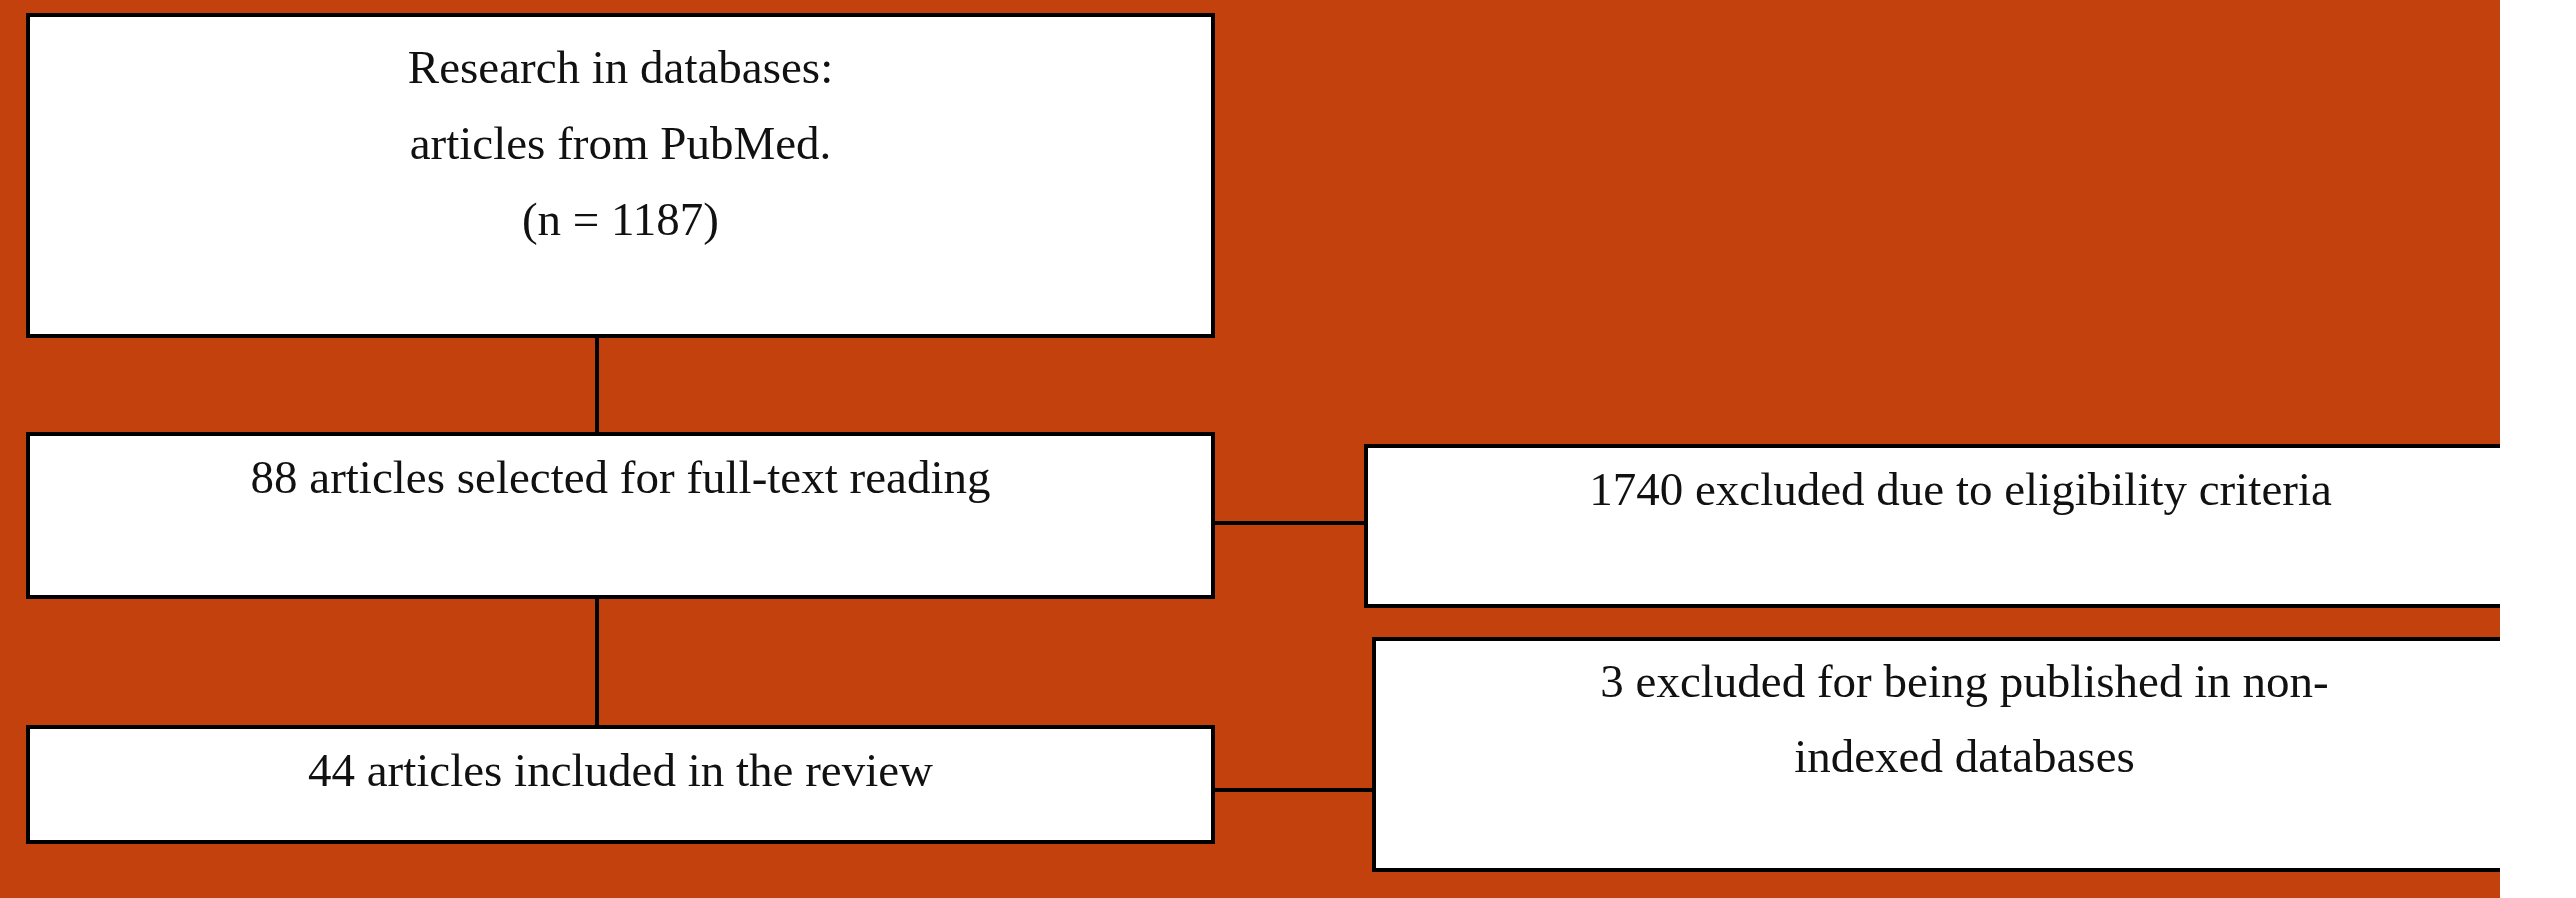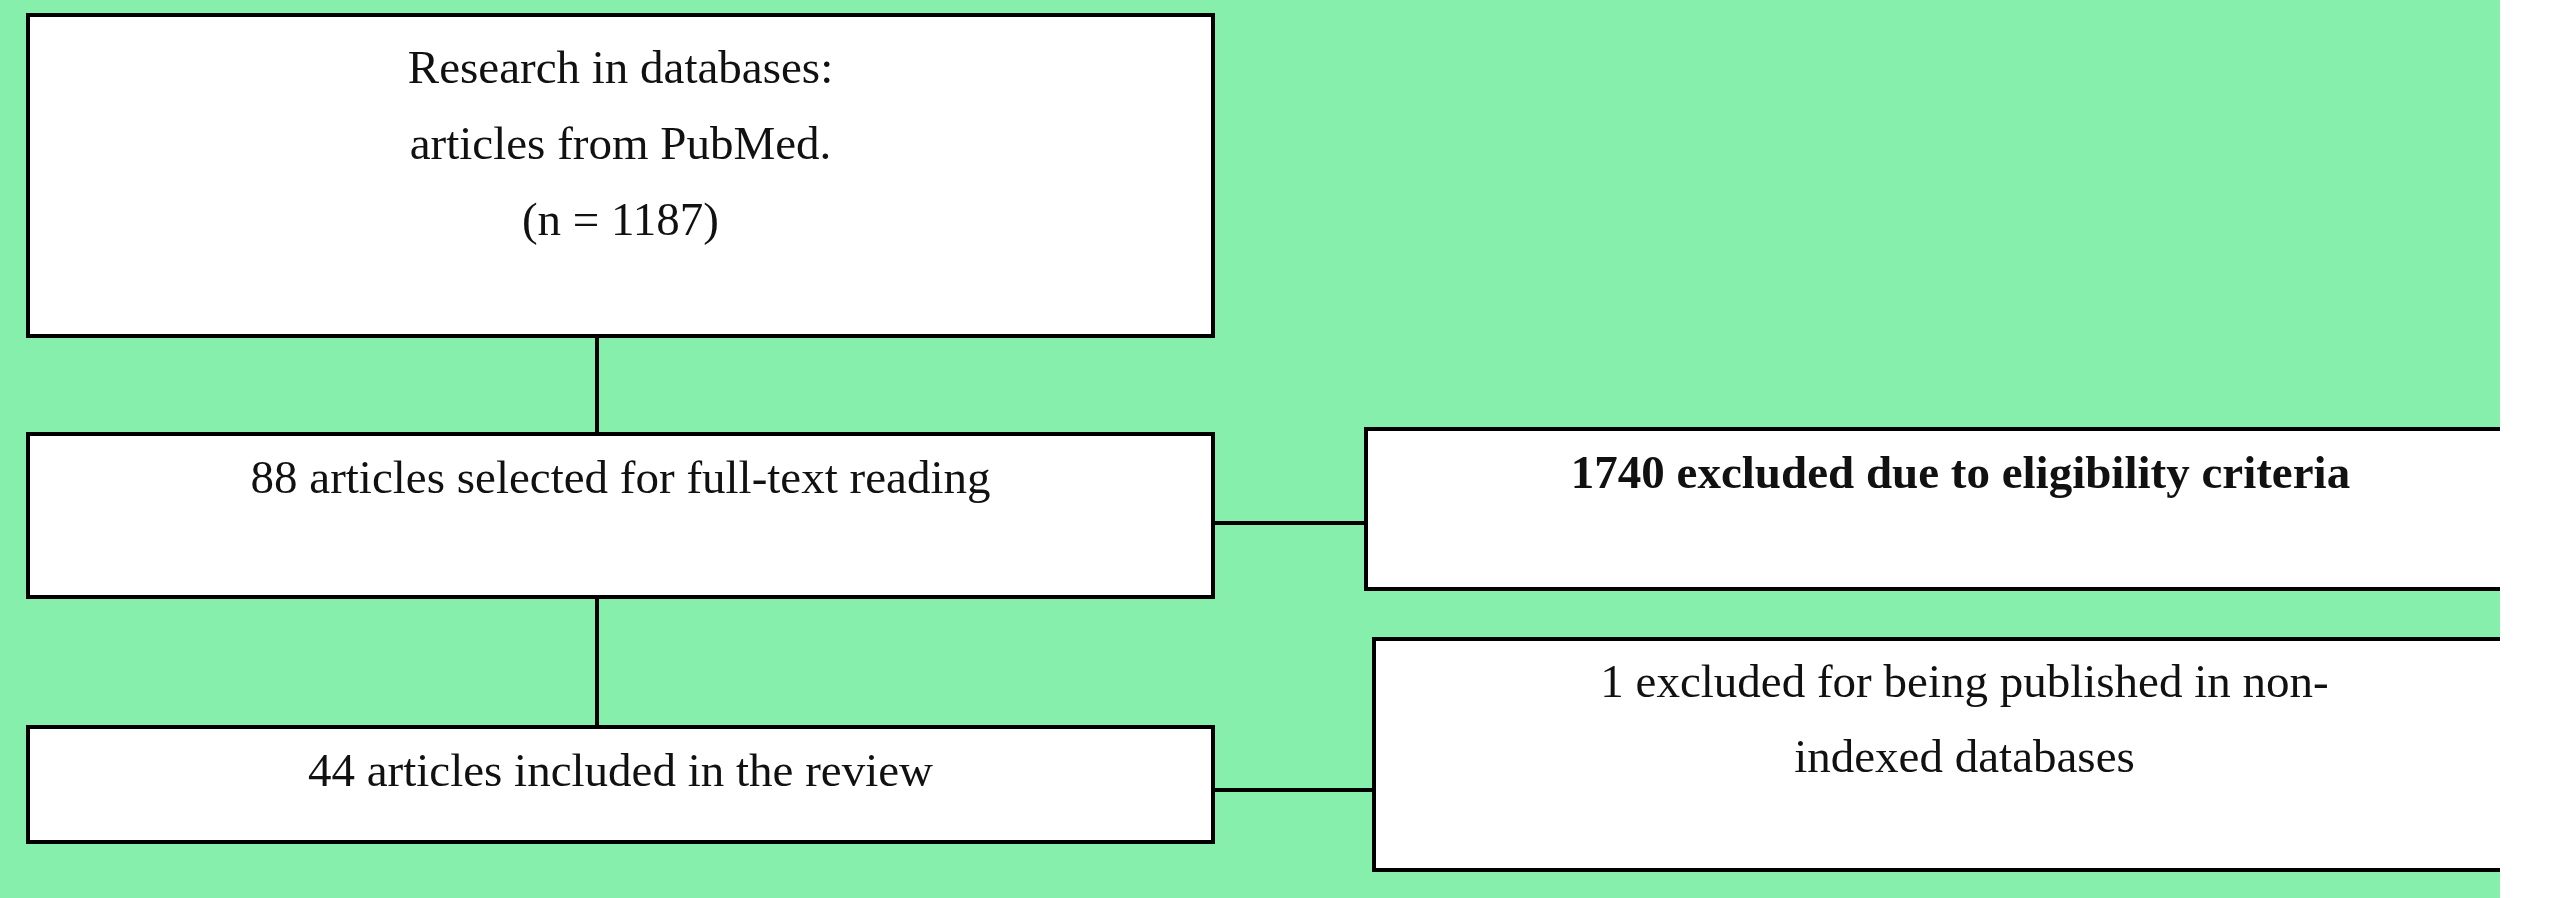--- a/index.html
+++ b/index.html
@@ -4,21 +4,21 @@
 <style>
   html, body {
     margin: 0;
     padding: 0;
     background: #ffffff;
   }
   #canvas {
     position: relative;
     width: 2500px;
     height: 898px;
-    background: #86efac;
+    background: #c2410c;
     overflow: hidden;
     font-family: "Liberation Serif", "DejaVu Serif", serif;
   }
   .node {
     position: absolute;
     box-sizing: border-box;
     border: 4.2px solid #000000;
     background: #ffffff;
     display: flex;
     align-items: flex-start;
@@ -47,22 +47,22 @@
   }
   #node-fulltext {
     left: 26px;  top: 432px;
     width: 1189px; height: 167px;
   }
   #node-included {
     left: 26px;  top: 725px;
     width: 1189px; height: 119px;
   }
   #node-excluded-eligibility {
-    left: 1364px; top: 427px;
-    width: 1193px; height: 164px; font-weight: bold;
+    left: 1364px; top: 444px;
+    width: 1193px; height: 164px;
   }
   #node-excluded-nonindexed {
     left: 1372px; top: 637px;
     width: 1185px; height: 235px;
     line-height: 1.58;
   }
 
   
   .conn {
     position: absolute;
@@ -110,21 +110,21 @@
   </div>
 
   <div class="node" id="node-excluded-eligibility">
     <span class="txt">
       <span class="line">1740 excluded due to eligibility criteria</span>
     </span>
   </div>
 
   <div class="node" id="node-excluded-nonindexed">
     <span class="txt">
-      <span class="line">1 excluded for being published in non-</span>
+      <span class="line">3 excluded for being published in non-</span>
       <span class="line">indexed databases</span>
     </span>
   </div>
 
   <div class="conn v" id="conn-identification-to-fulltext"></div>
   <div class="conn v" id="conn-fulltext-to-included"></div>
   <div class="conn h" id="conn-fulltext-to-excluded"></div>
   <div class="conn h" id="conn-included-to-excluded"></div>
 
 </div>

